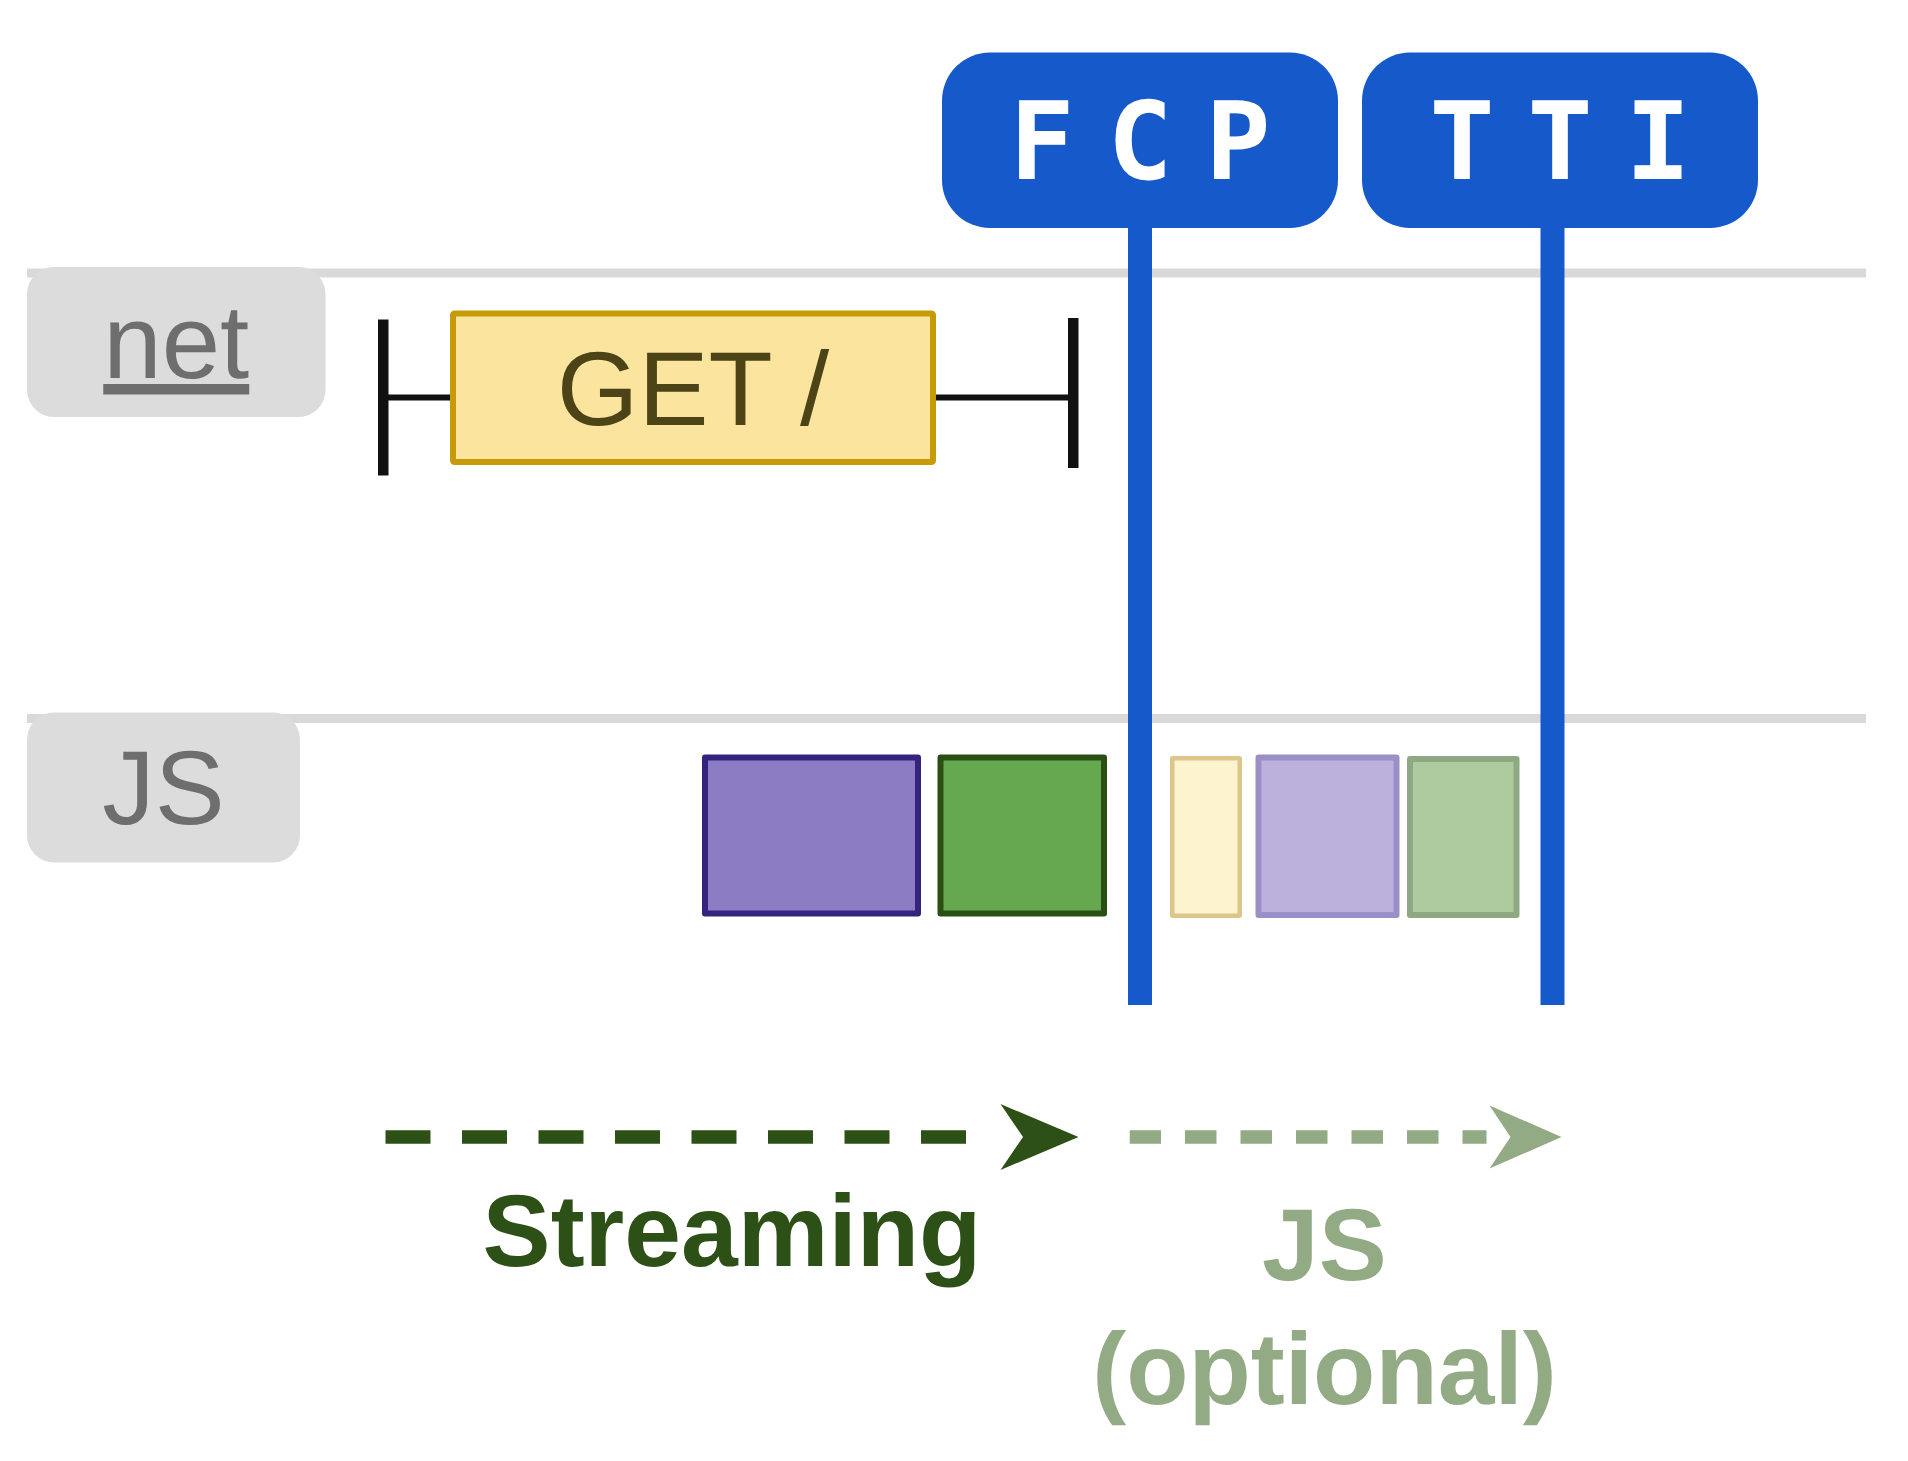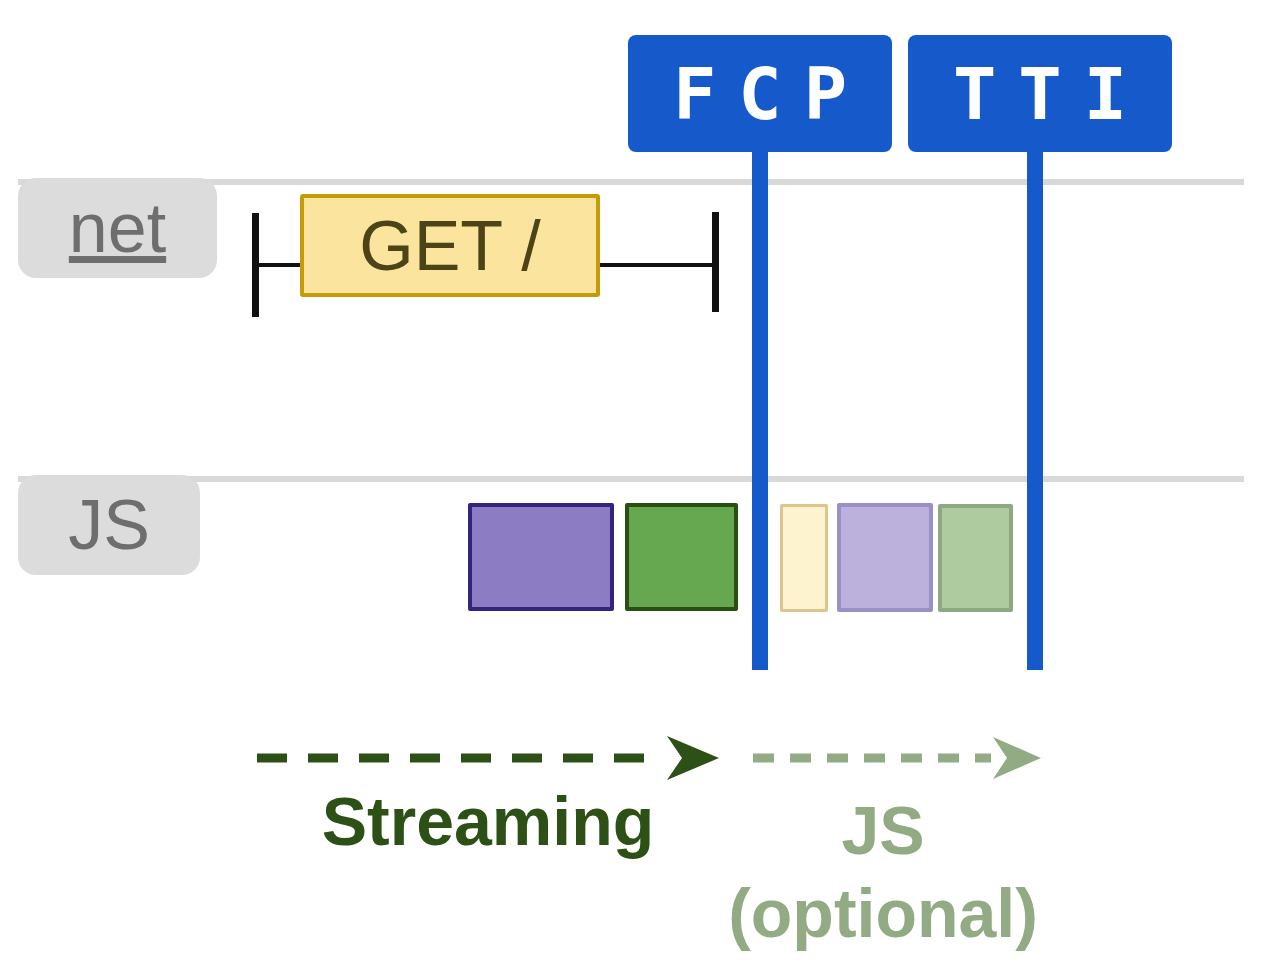--- a/index.html
+++ b/index.html
@@ -30,21 +30,21 @@
     justify-content: center;
     color: var(--lane-label-text, #6e6e6e);
     font-size: 70px;
     z-index: 3;
   }
 
   
   .tick { width: 7px; background: var(--whisker, #111111); z-index: 4; }
   .whisker-line { height: 4px; background: var(--whisker, #111111); z-index: 4; }
   .request-box {
-    left: 300px; top: 194px; width: 300px; height: 103px;
+    left: 300px; top: 207px; width: 324px; height: 103px;
     background: var(--get-box-fill, #fbe49d);
     border: 4px solid var(--get-box-border, #c79b08);
     border-radius: 3px;
     display: flex; align-items: center; justify-content: center;
     font-size: 70px;
     color: var(--get-box-text, #4c4417);
     z-index: 5;
   }
 
   
@@ -62,21 +62,21 @@
 
   
   .marker-line {
     top: 140px; width: 16px; height: 530px;
     background: var(--accent-blue, #1659cb);
     z-index: 6;
   }
   .marker-badge {
     top: 35px; width: 264px; height: 117px;
     background: var(--accent-blue, #1659cb);
-    border-radius: 8px;
+    border-radius: 32px;
     display: flex; align-items: center; justify-content: center;
     color: var(--badge-text, #ffffff);
     font-family: "DejaVu Sans Mono", "Liberation Mono", monospace;
     font-weight: bold;
     font-size: 72px;
     letter-spacing: 22px;
     padding-left: 22px;
     z-index: 7;
   }
 

